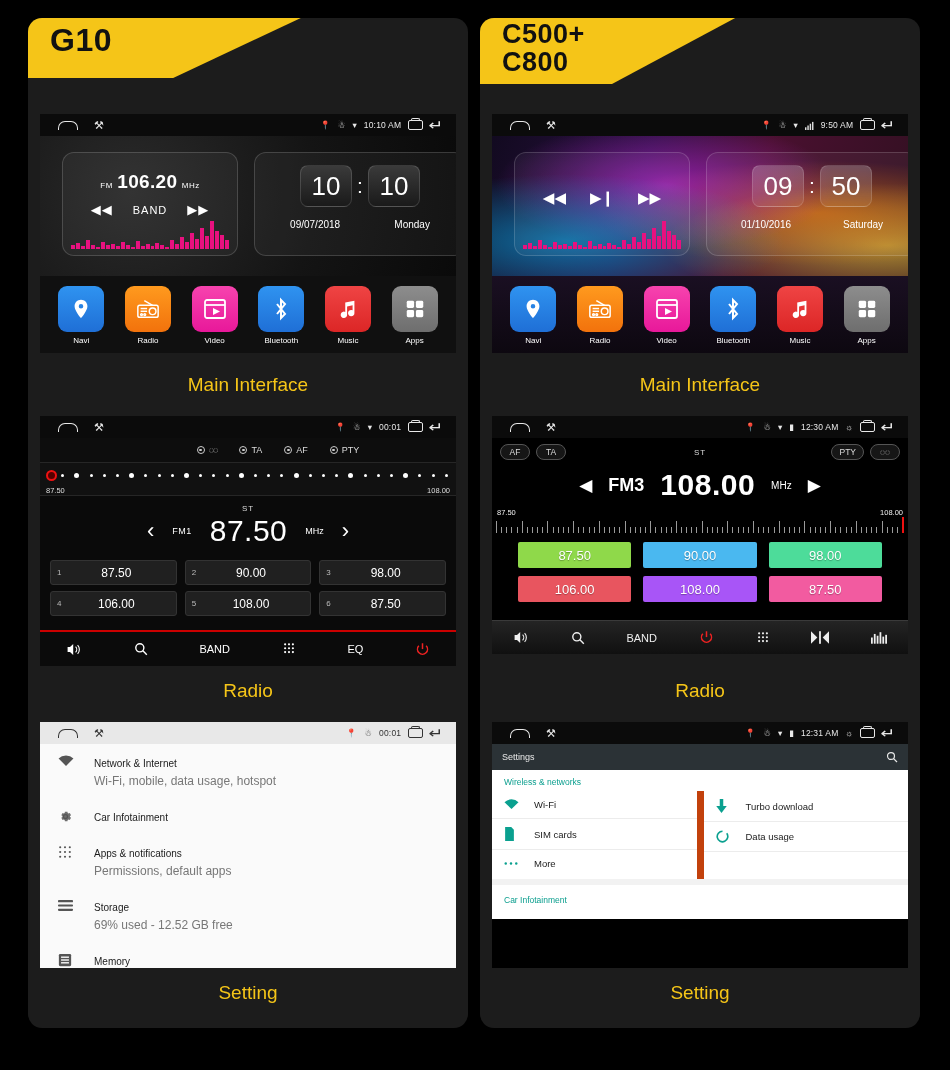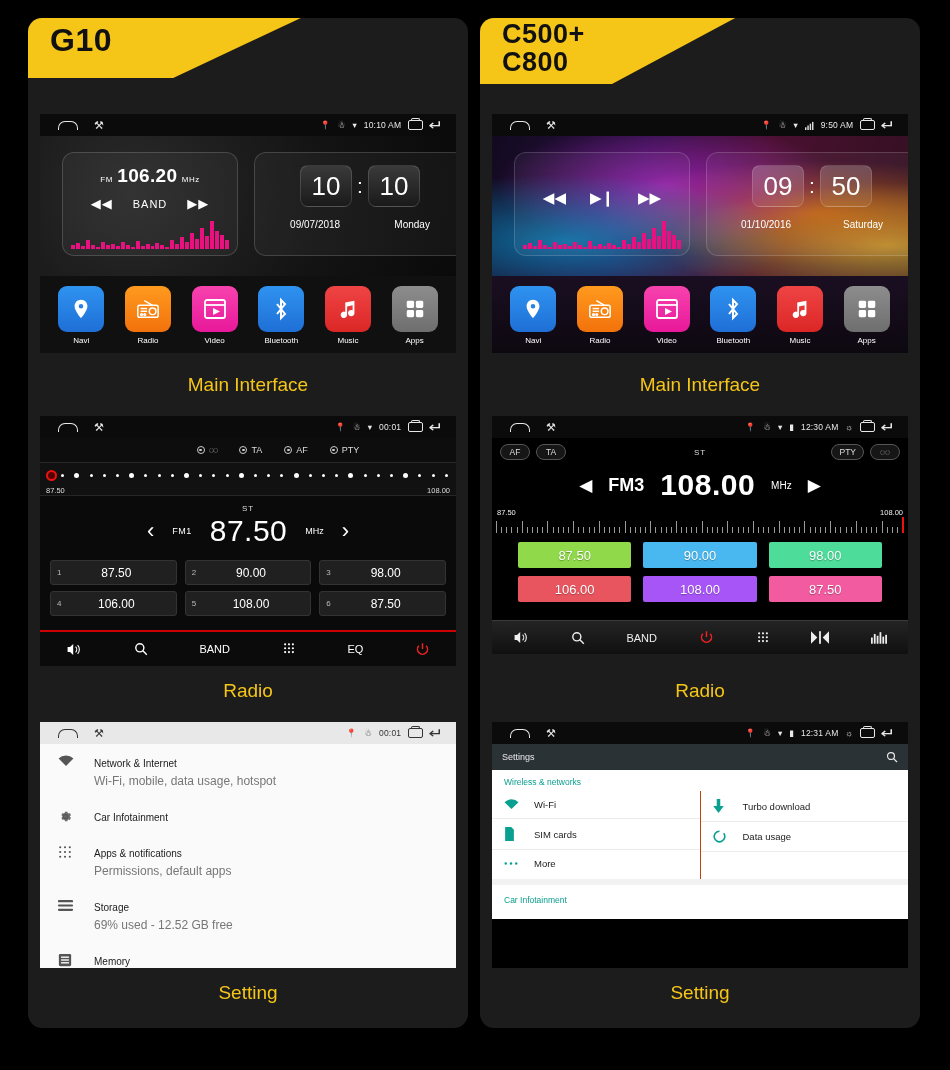--- a/index.html
+++ b/index.html
@@ -93,21 +93,21 @@
       radial-gradient(ellipse at 95% 78%, rgba(255,220,60,.6) 0%, rgba(200,160,0,0) 40%),
       linear-gradient(110deg, #120a20 0%, #2a1040 35%, #4a1030 60%, #301020 100%);
   }
   .mi-card {
     position:absolute; border:1px solid rgba(255,255,255,.16);
     border-radius: 12px; background: rgba(255,255,255,.045);
   }
   .mi-card.radio { left: 22px; top: 16px; width: 176px; height: 104px; }
   .mi-card.clock { left: 214px; top: 16px; width: 212px; height: 104px; }
 
-  .fmline { text-align:center; color:#fff; margin-top:12px; }
+  .fmline { text-align:center; color:#fff; margin-top:18px; }
   .fmline .sm { font-size:8px; letter-spacing:.5px; }
   .fmline .big { font-size:19px; font-weight:bold; letter-spacing:.3px; }
   .bandrow {
     display:flex; align-items:center; justify-content:center; gap:20px;
     color:#fff; margin-top:9px; font-size:11px; letter-spacing:1px;
   }
   .bandrow .ctrl { font-size:13px; }
   .mediarow {
     display:flex; align-items:center; justify-content:center; gap:24px;
     color:#fff; margin-top:36px; font-size:15px;
@@ -263,21 +263,21 @@
   
   .set-appbar {
     display:flex; align-items:center; height:26px; background:#2b3236; padding: 0 10px;
     color:#e9e9e9; font-size:9px;
   }
   .set-appbar .sq { margin-left:auto; font-size:11px; }
   .c-set-body { background:#fff; }
   .c-sec { font-size:8.5px; color:#0a9e8e; padding: 7px 12px 4px; }
   .c-grid { display:flex; }
   .c-col { flex:1; }
-  .c-col.left { border-right:1px solid #c2410c; }
+  .c-col.left { border-right:7px solid #c2410c; }
   .c-row { display:flex; align-items:center; gap:14px; padding: 8px 12px;
            border-bottom:1px solid #ececec; }
   .c-row .ic { width:16px; text-align:center; color:#0aa08f; font-size:13px; }
   .c-row .lbl { font-size:9.5px; color:#222; }
   .c-row.empty { border-bottom:none; visibility:hidden; }
   .c-div { height:6px; background:#f2f2f2; }
   .c-foot { font-size:8.5px; color:#0a9e8e; padding: 10px 12px 14px; }
 
   svg { display:block; }
 </style>

